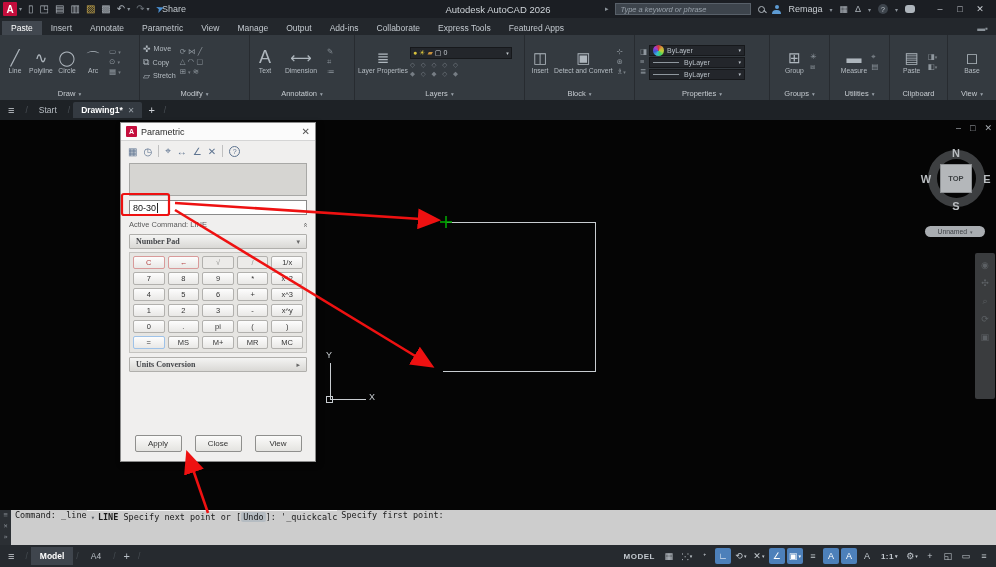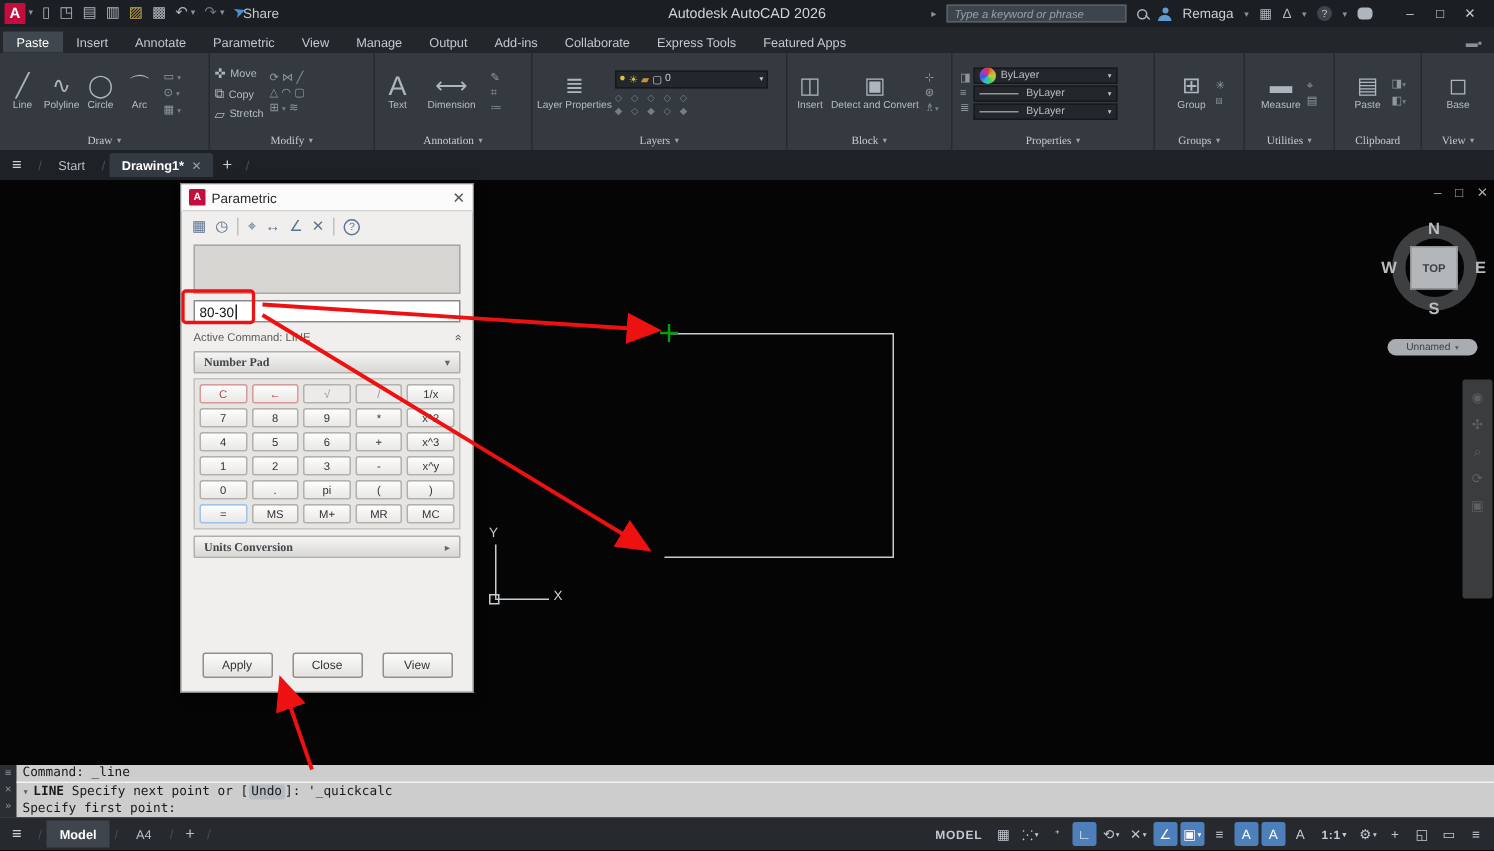--- a/index.html
+++ b/index.html
@@ -15,21 +15,21 @@
   #qat { display:flex; align-items:center; gap:6px; margin-left:6px; }
   .qat { color:#aeb5bc; font-size:10px; line-height:14px; cursor:default; }
   .qat.dim { color:#6d747b; }
   .qat.plot { color:#c8a84b; }
   .qat.plane { color:#4a90d2; display:inline-block; transform:rotate(-20deg); }
   .qat.dd { font-size:6px; margin-left:-4px; color:#8a9299; }
   .share-lbl { margin-left:-2px; color:#c2c8cd; }
   .tb-title { position:absolute; left:0; right:0; text-align:center; color:#cfd4d9; font-size:9.5px; pointer-events:none; }
   .tb-right { position:absolute; right:0; top:0; height:18px; display:flex; align-items:center; gap:7px; padding-right:6px; }
   .expand-arrow { color:#8a9299; font-size:7px; }
-  .searchbox { width:120px; height:12px; background:#3d444c; border:1px solid #586069;
+  .searchbox { width:136px; height:12px; background:#3d444c; border:1px solid #586069;
     color:#d8dce0; font-size:7.5px; font-style:italic; padding:0 4px; outline:none; }
   .searchbox::placeholder { color:#98a1aa; }
   .mag { width:7px; height:7px; border:1.3px solid #aeb5bc; border-radius:50%; position:relative; }
   .mag::after { content:""; position:absolute; width:4px; height:1.3px; background:#aeb5bc;
     transform:rotate(45deg); right:-3px; bottom:-1px; }
   .avatar { width:9px; height:9px; position:relative; }
   .avatar::before { content:""; position:absolute; left:2.5px; top:0; width:4px; height:4px; border-radius:50%; background:#5d9bd3; }
   .avatar::after { content:""; position:absolute; left:0; bottom:0; width:9px; height:4px; border-radius:4px 4px 0 0; background:#5d9bd3; }
   .tinydd { color:#8a9299; font-size:6px; }
   .tb-ico { color:#aeb5bc; font-size:9px; }
@@ -47,21 +47,21 @@
   .rtab.active { background:#41474f; color:#fff; }
   .rtab-extra { margin-left:auto; margin-right:8px; color:#8a9299; font-size:8px; padding-bottom:2px; }
 
   
   .ribbon { position:absolute; left:0; top:35px; width:996px; height:65px;
     background:#343a40; display:flex; }
   .panel { height:65px; border-right:1px solid #272b30; display:flex; flex-direction:column; }
   .panel:last-child { border-right:none; }
   .p-body { flex:1; display:flex; align-items:center; padding:2px 3px 0; gap:2px; overflow:hidden; }
   .p-label { height:13px; display:flex; align-items:center; justify-content:center; gap:3px;
-    font-size:7.5px; color:#c6cbd0;font-family:Liberation Serif, serif; }
+    font-size:7.5px; color:#c6cbd0; }
   .p-label .dd { font-size:5.5px; color:#9aa2aa; }
   .btool { display:flex; flex-direction:column; align-items:center; justify-content:center; gap:1px; min-width:24px; }
   .bt-ico { font-size:15px; color:#aeb6bd; line-height:17px; }
   .bt-ico.big { font-size:18px; }
   .bt-lbl { font-size:6.8px; color:#b5bcc2; text-align:center; line-height:7.5px; }
   .minicol { display:flex; flex-direction:column; gap:2px; margin-left:2px; }
   .mrow { font-size:7.5px; color:#8f979e; line-height:8px; white-space:nowrap; }
   .mrow .dd { font-size:5px; color:#7a8187; }
   .mod-rows { display:flex; flex-direction:column; gap:3px; }
   .mod-row { display:flex; align-items:center; gap:3px; font-size:7.2px; color:#b5bcc2; }
@@ -154,21 +154,21 @@
   .qc-btn { width:47px; height:17px; background:linear-gradient(#fbfbfa,#e4e3e0);
     border:1px solid #8f8f8d; border-radius:2px; font-size:8px; color:#333;
     display:flex; align-items:center; justify-content:center;margin-top:46px; }
 
   
   .cmd { position:absolute; left:0; top:510px; width:996px; height:35px; background:#cdcdcd;
     font-family:"DejaVu Sans Mono", monospace; font-size:8.5px; color:#1a1a1a; display:flex; }
   .cmd-strip { width:11px; background:#2b2f34; display:flex; flex-direction:column;
     align-items:center; gap:2px; padding-top:1px; }
   .cmd-strip span { color:#8a9097; font-size:7px; line-height:9px; }
-  .cmd-rows { flex:1; display:flex; flex-direction:column; }
+  .cmd-rows { flex:1; display:flex; flex-direction:row; }
   .cmd-row { height:11px; line-height:11px; padding-left:4px; white-space:pre; }
   .cmd-row.active { border-top:1px solid #f2f2f2; height:13px; line-height:12px; }
   .cmd-marker { color:#5a6066; font-size:7px; margin-right:3px; }
   .cmd-verb { font-weight:bold; }
   .cmd-undo { background:#b5bcc2; border-radius:2px; padding:0 2px; }
 
   
   .status { position:absolute; left:0; top:545px; width:996px; height:22px; background:#262a2f;
     display:flex; align-items:center; color:#b8bfc6; font-size:8.5px; }
   .st-menu { margin:0 8px; font-size:11px; color:#cfd3d8; }

